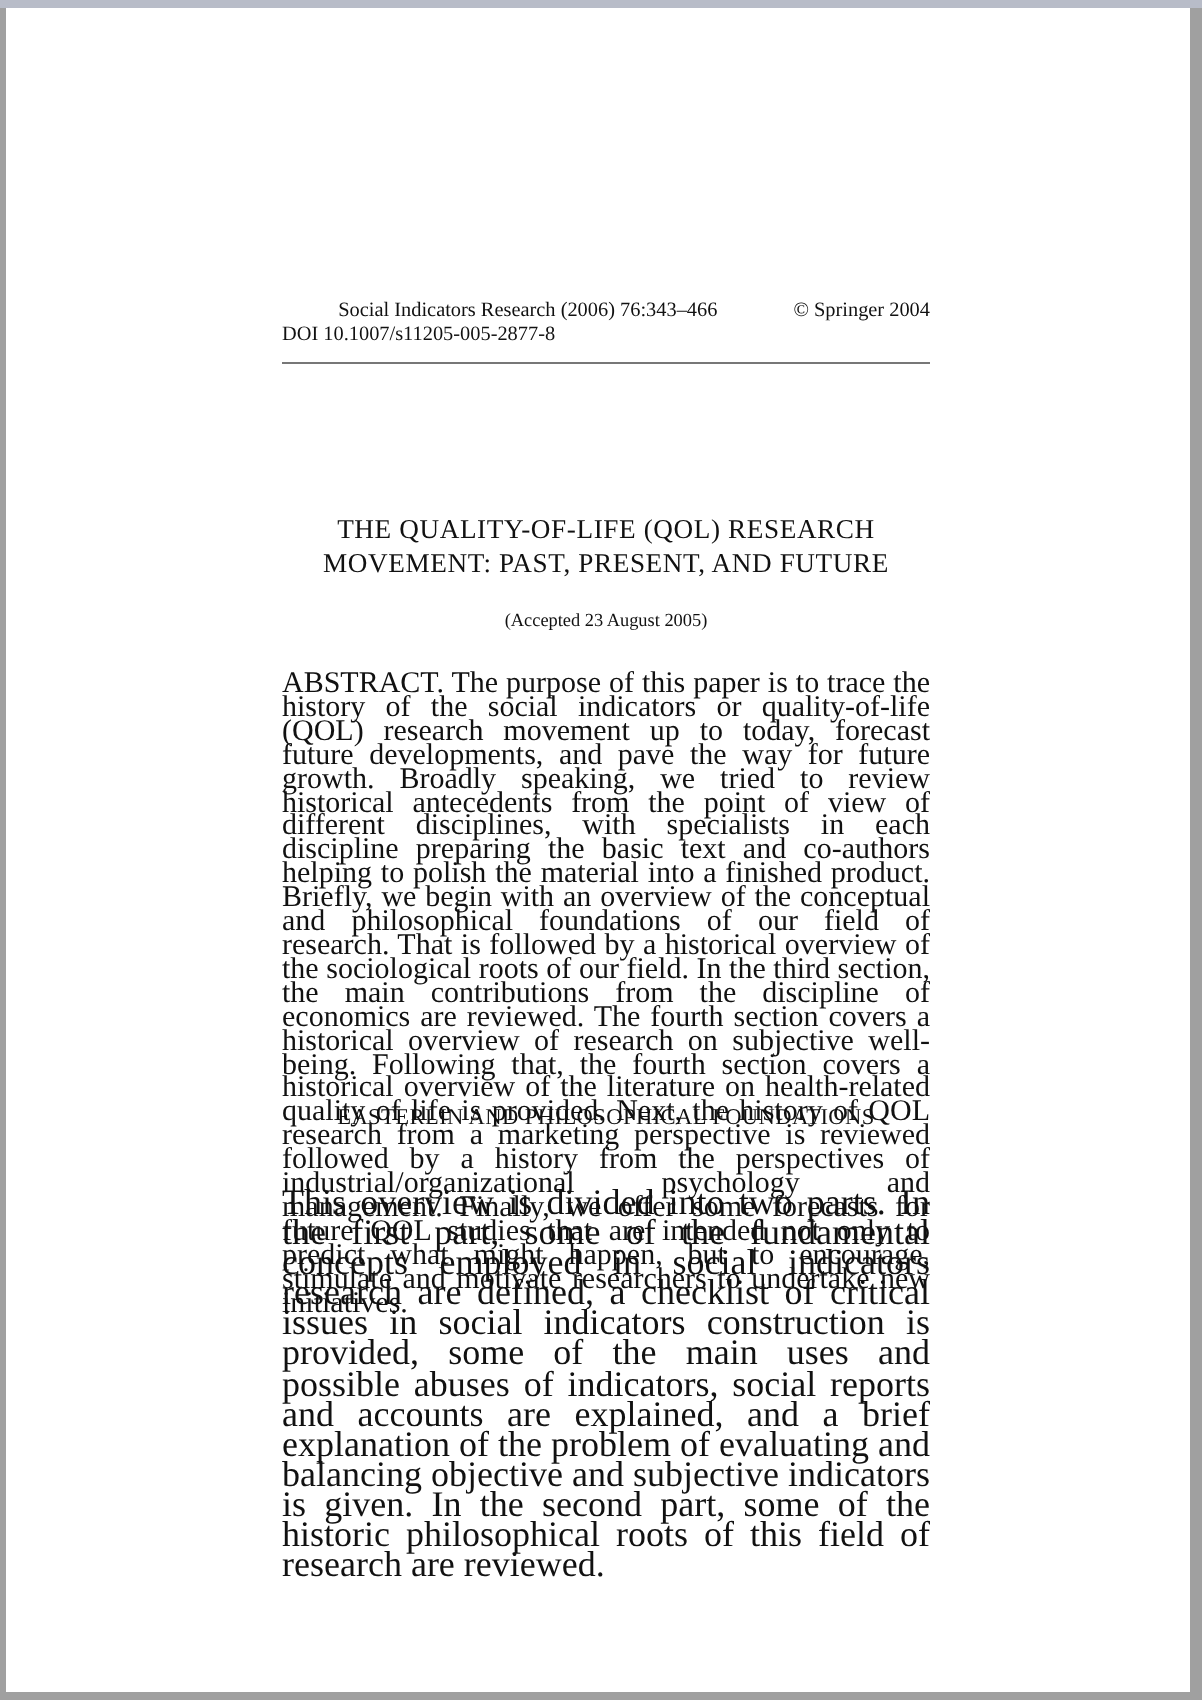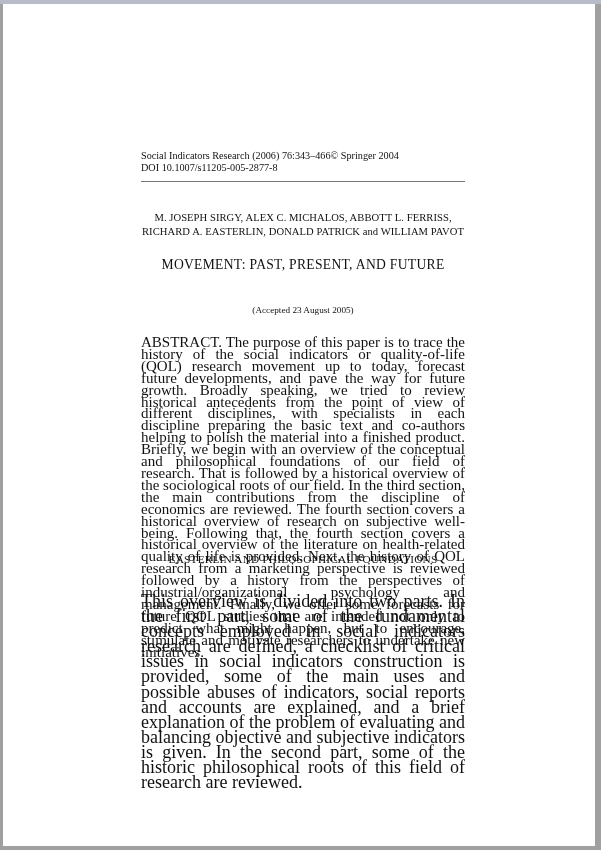--- a/index.html
+++ b/index.html
@@ -10,21 +10,21 @@
     font-family: "Liberation Serif", "DejaVu Serif", serif;
     color: #111;
   }
   .topbar { position: absolute; left: 0; top: 0; width: 601px; height: 4px; background: #b8bcc8; }
   .page {
     position: absolute; left: 3px; top: 4px; width: 592px; height: 842px;
     background: #ffffff;
   }
   .content { position: absolute; left: 138px; width: 324px; }
   .hdr { top: 146px; font-size: 10.2px; line-height: 12px; }
-  .hdr .row { display: flex; justify-content: flex-start; }
+  .hdr .row { display: flex; justify-content: flex-end; gap: 38px; }
   .rule { position: absolute; left: 138px; top: 177px; width: 324px; height: 1px; background: #777; }
   .authors { top: 207px; text-align: center; font-size: 10.6px; line-height: 14px; letter-spacing: 0.05px; }
   .title { top: 252px; text-align: center; font-size: 13.6px; line-height: 17px; letter-spacing: 0.3px; }
   .accepted { top: 300px; text-align: center; font-size: 9.2px; line-height: 12px; }
   .abstract { top: 333px; font-size: 15px; line-height: 11.9px; text-align: justify; }
   .section-title { top: 548px; text-align: center; font-size: 11.3px; line-height: 14px; letter-spacing: 0.2px; }
   .body-text { top: 590px; font-size: 18px; line-height: 15.1px; text-align: justify; }
 </style>
 </head>
 <body>
@@ -34,26 +34,23 @@
 
   <div class="content hdr">
     <div class="row">
       <span>Social Indicators Research (2006) 76:343–466</span>
       <span>© Springer 2004</span>
     </div>
     <div>DOI 10.1007/s11205-005-2877-8</div>
   </div>
   <div class="rule"></div>
 
-  <div class="content authors">
-    <div>M. JOSEPH SIRGY, ALEX C. MICHALOS, ABBOTT L. FERRISS,</div>
-    <div>RICHARD A. EASTERLIN, DONALD PATRICK and WILLIAM PAVOT</div>
-  </div>
 
   <div class="content title">
+    <div>THE QUALITY-OF-LIFE (QOL) RESEARCH</div>
     <div>MOVEMENT: PAST, PRESENT, AND FUTURE</div>
   </div>
 
   <div class="content accepted">(Accepted 23 August 2005)</div>
 
   <div class="content abstract">ABSTRACT. The purpose of this paper is to trace the history of the social indicators or quality-of-life (QOL) research movement up to today, forecast future developments, and pave the way for future growth. Broadly speaking, we tried to review historical antecedents from the point of view of different disciplines, with specialists in each discipline preparing the basic text and co-authors helping to polish the material into a finished product. Briefly, we begin with an overview of the conceptual and philosophical foundations of our field of research. That is followed by a historical overview of the sociological roots of our field. In the third section, the main contributions from the discipline of economics are reviewed. The fourth section covers a historical overview of research on subjective well-being. Following that, the fourth section covers a historical overview of the literature on health-related quality of life is provided. Next, the history of QOL research from a marketing perspective is reviewed followed by a history from the perspectives of industrial/organizational psychology and management. Finally, we offer some forecasts for future QOL studies that are intended not only to predict what might happen, but to encourage, stimulate and motivate researchers to undertake new initiatives.</div>
 
   <div class="content section-title">
     <div>EASTERLIN AND PHILOSOPHICAL FOUNDATIONS</div>
   </div>

